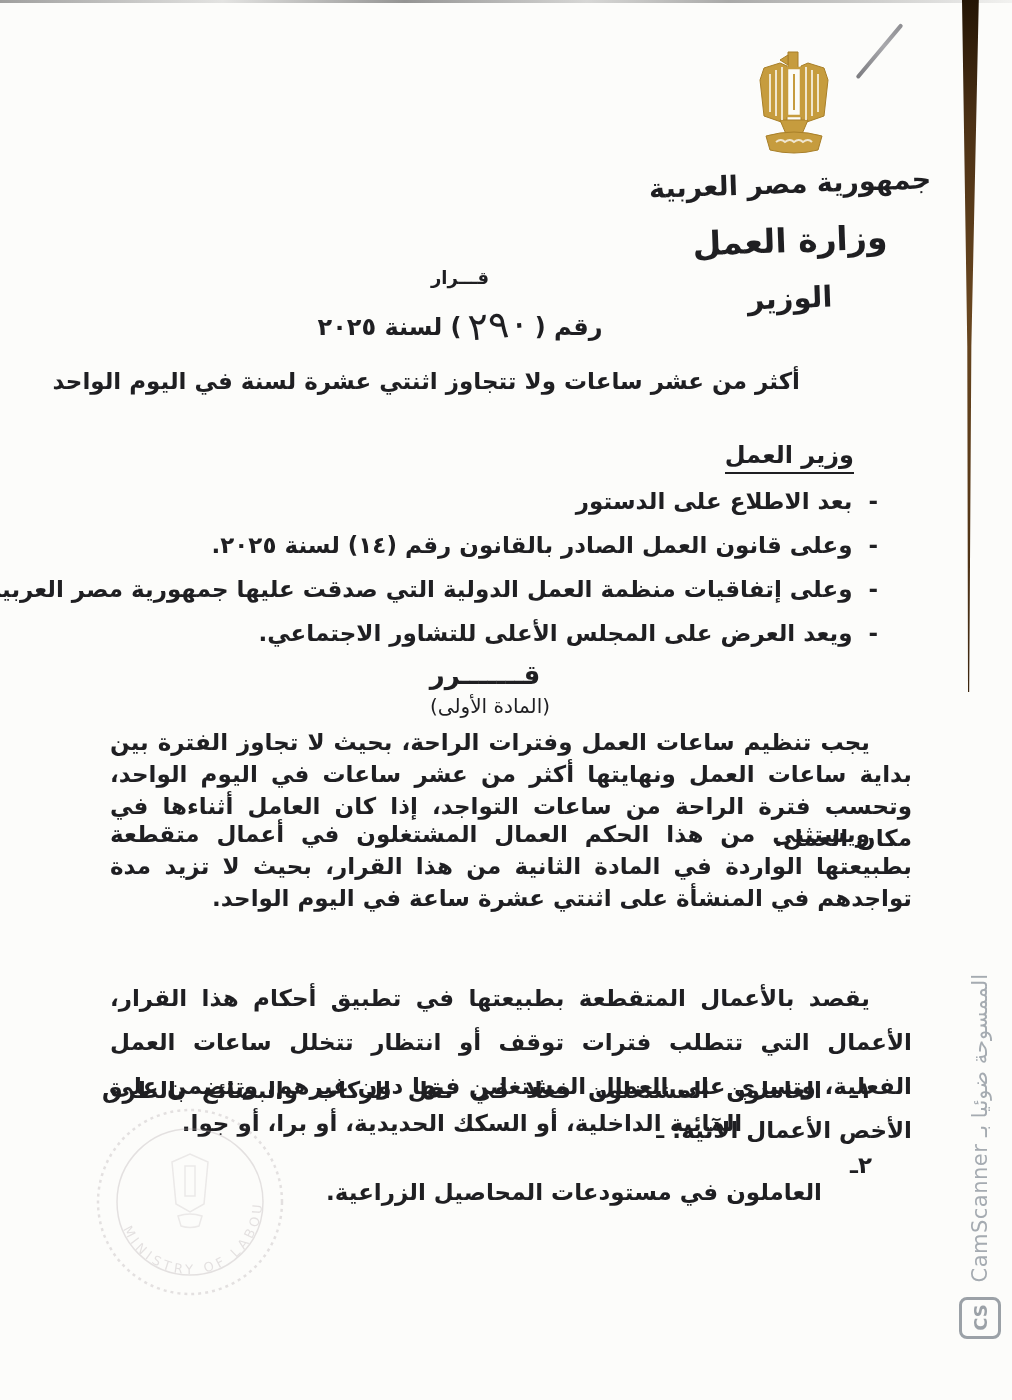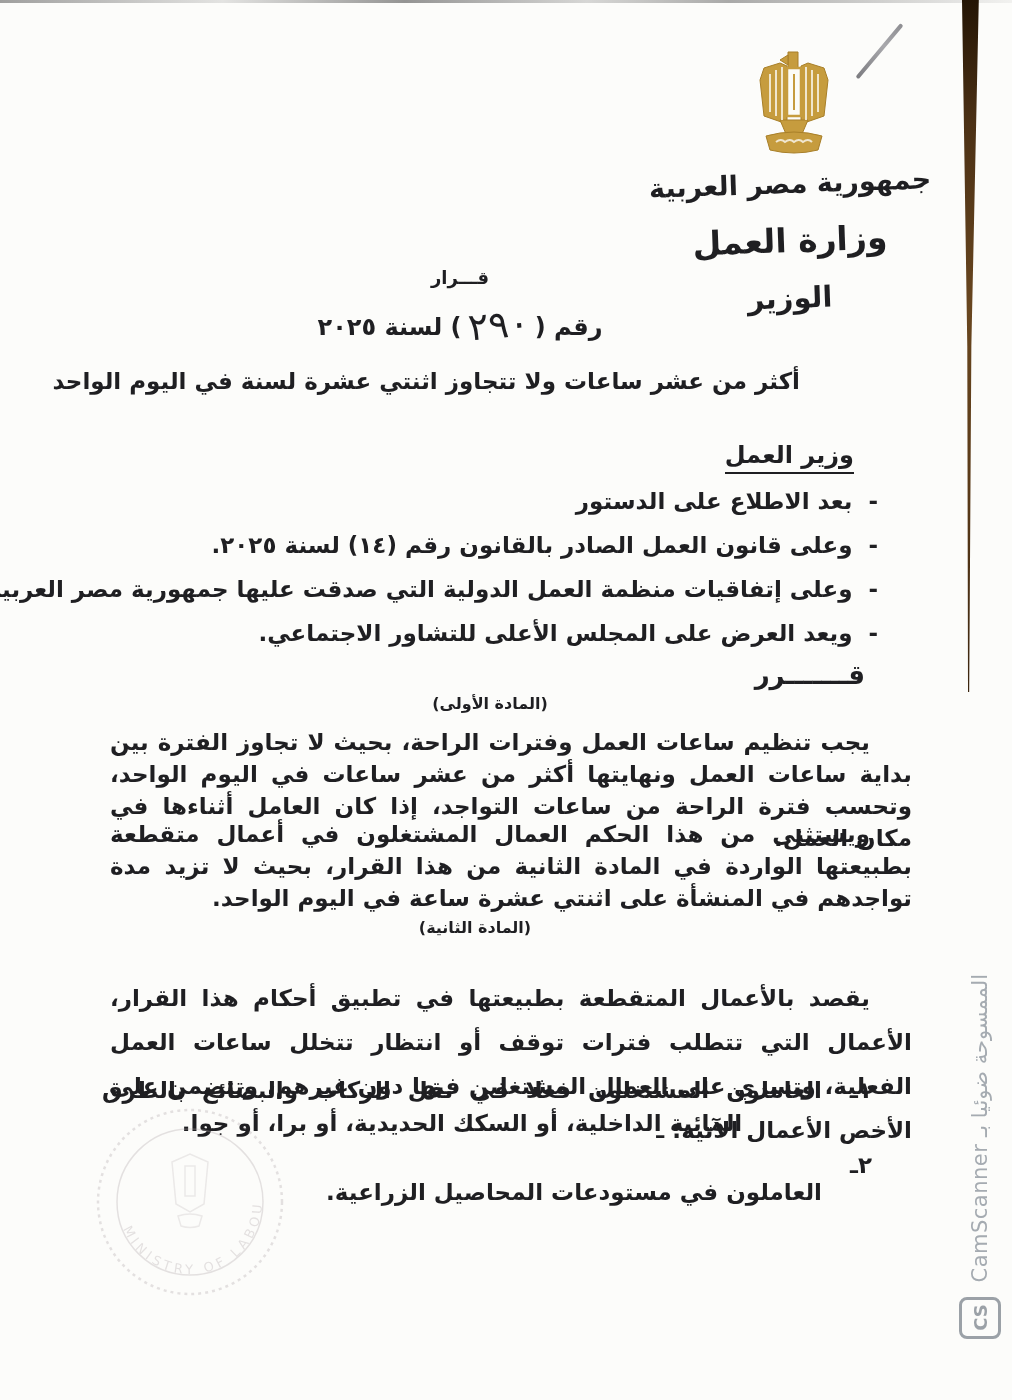--- a/index.html
+++ b/index.html
@@ -33,22 +33,22 @@
   .decree-subject{margin-top:12px;font-size:23px;font-weight:700;line-height:36px;white-space:nowrap;}
 
   
   .minister-heading{position:absolute;right:158px;top:441px;font-size:24px;font-weight:700;
     border-bottom:2.5px solid #1f1f22;padding-bottom:3px;direction:rtl;}
   .preamble{position:absolute;right:134px;top:486px;direction:rtl;font-size:23px;font-weight:700;}
   .preamble-item{display:flex;gap:16px;margin-bottom:14px;line-height:30px;white-space:nowrap;}
   .preamble-item .dash{font-weight:700;}
 
   
-  .decided{position:absolute;left:105px;top:660px;width:760px;font-size:26px;font-weight:700;direction:rtl;}
-  .art-heading{position:absolute;width:780px;text-align:center;font-size:16px;font-weight:700;direction:rtl;}
+  .decided{position:absolute;left:105px;top:660px;width:760px;text-align:center;font-size:26px;font-weight:700;direction:rtl;}
+  .art-heading{position:absolute;width:780px;text-align:center;font-size:20px;font-weight:400;direction:rtl;}
   .a1{left:100px;top:694px;}
   .a2{left:85px;top:918px;}
   .para{position:absolute;left:110px;width:802px;direction:rtl;text-align:justify;font-size:23px;font-weight:700;}
   .p1{top:726px;line-height:32px;text-indent:42px;}
   .p2{top:818px;line-height:32px;text-indent:42px;}
   .p3{top:956px;line-height:44px;text-indent:42px;margin-top:20px;}
 
   
   .num-list{position:absolute;right:140px;top:1074px;width:770px;direction:rtl;font-size:23px;font-weight:700;}
   .num-item{display:flex;gap:24px;line-height:33px;}
@@ -138,21 +138,20 @@
       <span class="ptext">ويعد العرض على المجلس الأعلى للتشاور الاجتماعي.</span>
     </div>
   </div>
 
   <div class="decided">قـــــــرر</div>
 
   <div class="art-heading a1">(المادة الأولى)</div>
   <div class="para p1">يجب تنظيم ساعات العمل وفترات الراحة، بحيث لا تجاوز الفترة بين بداية ساعات العمل ونهايتها أكثر من عشر ساعات في اليوم الواحد، وتحسب فترة الراحة من ساعات التواجد، إذا كان العامل أثناءها في مكان العمل.</div>
   <div class="para p2">ويستثنى من هذا الحكم العمال المشتغلون في أعمال متقطعة بطبيعتها الواردة في المادة الثانية من هذا القرار، بحيث لا تزيد مدة تواجدهم في المنشأة على اثنتي عشرة ساعة في اليوم الواحد.</div>
 
-  <div class="art-heading a2">(المادة الثانية)</div>
   <div class="para p3">يقصد بالأعمال المتقطعة بطبيعتها في تطبيق أحكام هذا القرار، الأعمال التي تتطلب فترات توقف أو انتظار تتخلل ساعات العمل الفعلية، وتسري على العمال المشتغلين فيها دون غيرهم، وتتضمن على الأخص الأعمال الآتية: ـ</div>
 
   <div class="num-list">
     <div class="num-item">
       <span class="num">١ـ</span>
       <span class="ntext wrap-center">العاملون المشتغلون فعلا في نقل الركاب والبضائع بالطرق المائية الداخلية، أو السكك الحديدية، أو برا، أو جوا.</span>
     </div>
     <div class="num-item">
       <span class="num">٢ـ</span>
       <span class="ntext single">العاملون في مستودعات المحاصيل الزراعية.</span>

